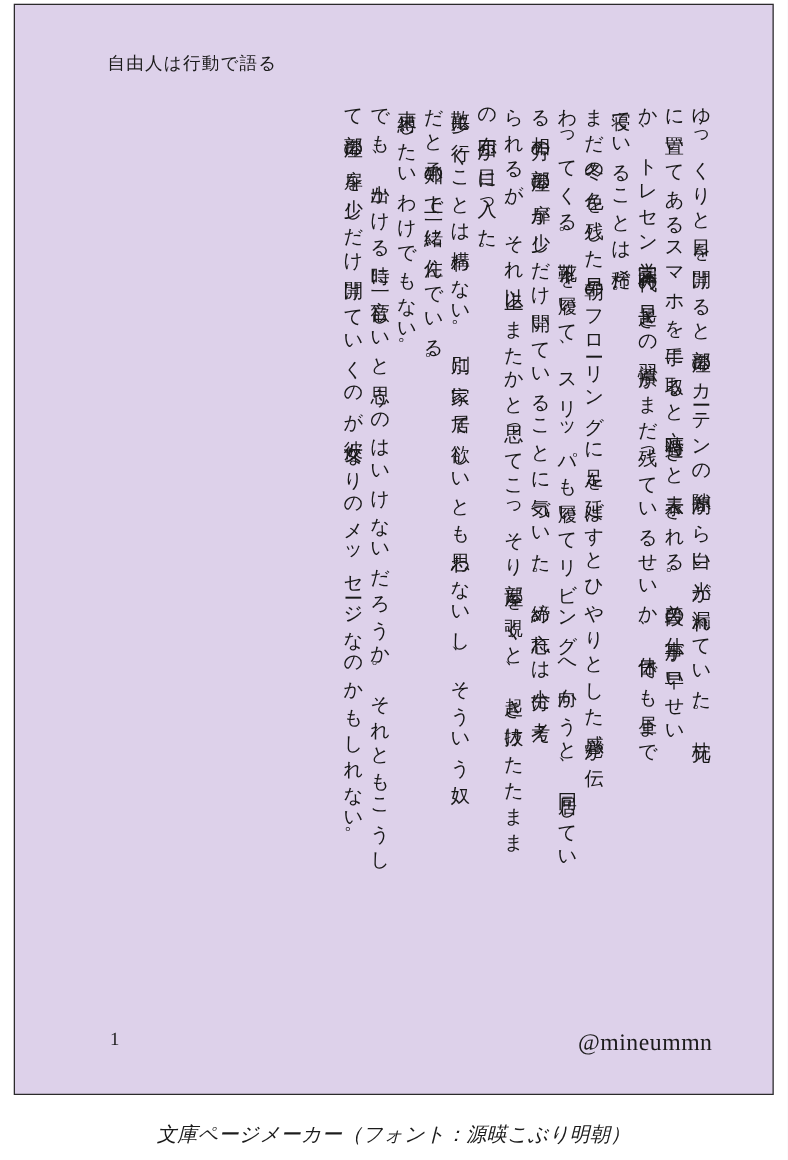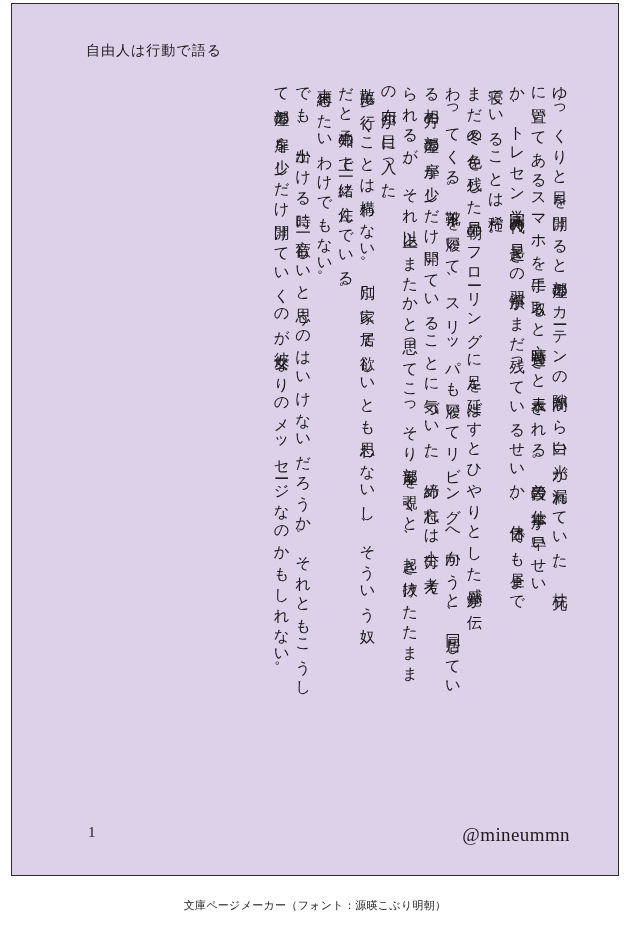--- a/index.html
+++ b/index.html
@@ -78,23 +78,24 @@
     font-size: 19px;
     color: #1b1b1b;
     letter-spacing: 0.4px;
   }
   .footer {
     position: absolute;
     left: 0;
     top: 898px;
     width: 630px;
     text-align: center;
-    font-size: 11px;
+    font-size: 16px;
     color: #1b1b1b;
     letter-spacing: 0.3px;
+    font-style: italic;
   }
 </style>
 </head>
 <body>
 
 <div class="page">
   <div class="sheet">
 
     <div class="title">自由人は行動で語る</div>
 

